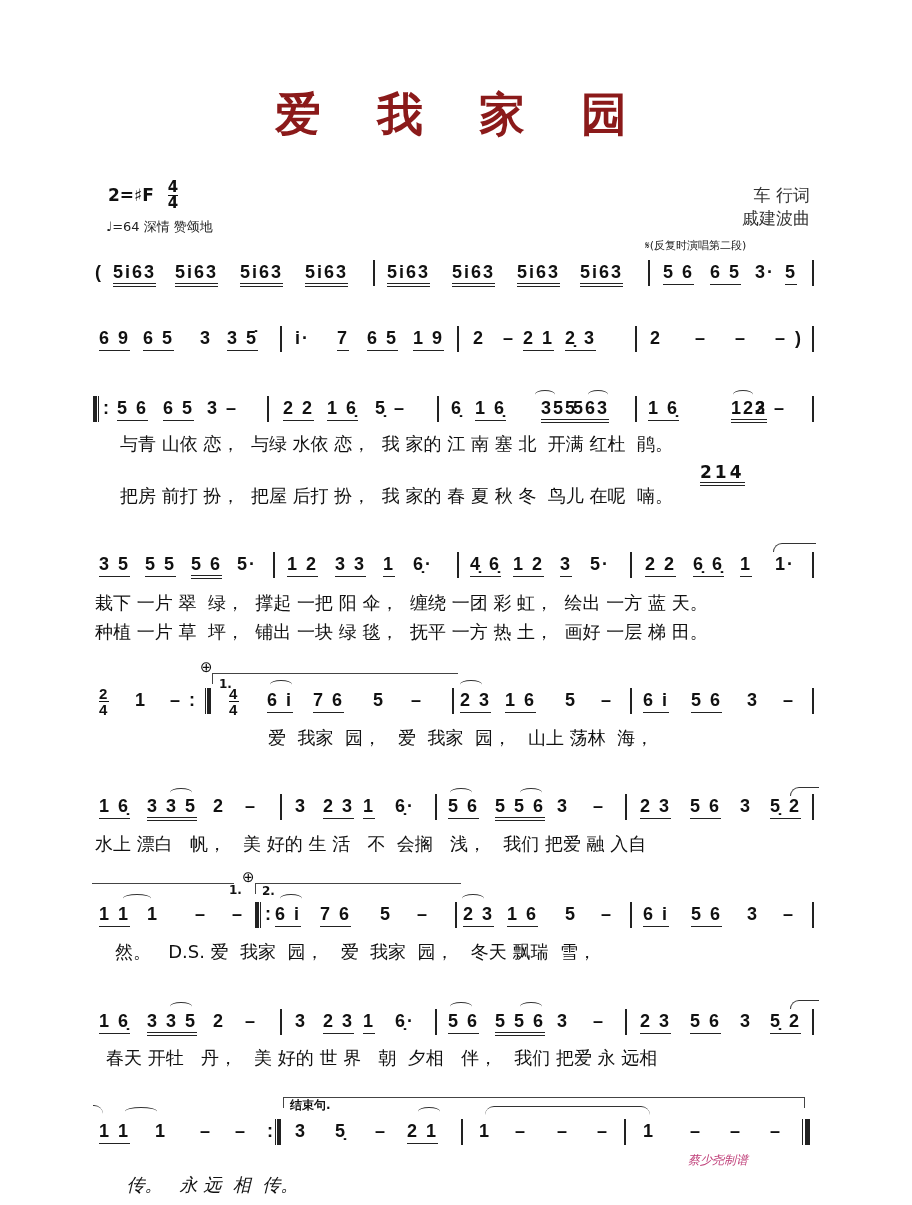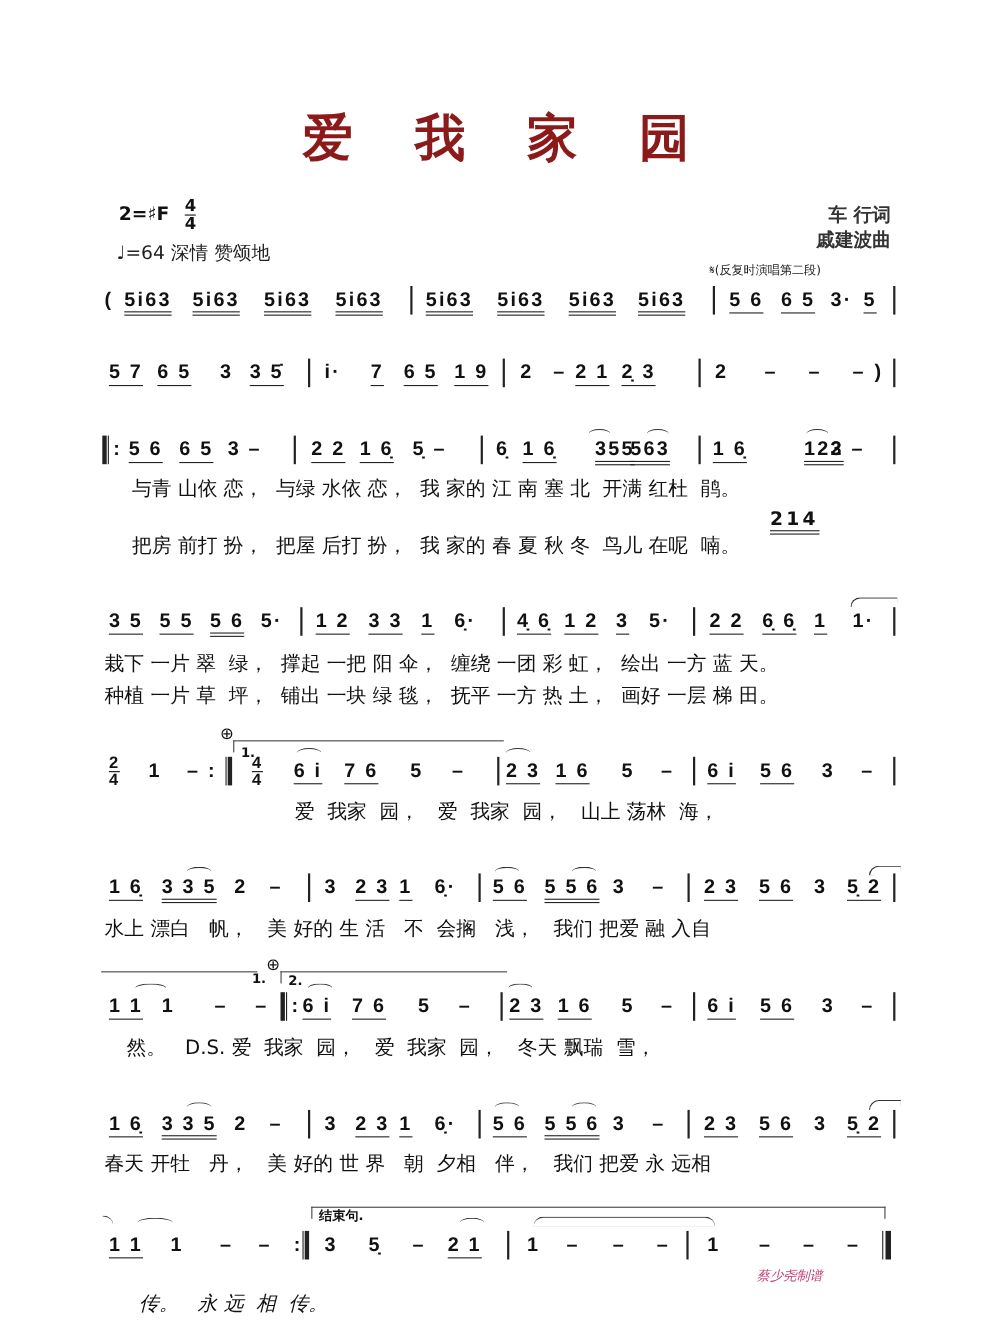--- a/index.html
+++ b/index.html
@@ -3,41 +3,41 @@
 <meta charset="utf-8">
 <style>
   html, body { margin:0; padding:0; background:#ffffff; }
   body { width:912px; height:1205px; position:relative; overflow:hidden;
          font-family:"DejaVu Sans", sans-serif; color:#111; }
   .abs { position:absolute; white-space:nowrap; }
   .title { font-family:"DejaVu Sans", sans-serif; font-weight:bold; font-size:46px;
            color:#8b1a1a; letter-spacing:4px; }
   .title span { display:inline-block; margin-right:52px; }
   .key { font-weight:bold; font-size:17px; }
-  .meta { font-size:17px; color:#222; }
-  .credit { font-size:17px; color:#333; text-align:right;font-weight:bold; }
+  .meta { font-size:13px; color:#222; }
+  .credit { font-size:17px; color:#333; text-align:right; }
   .row { position:absolute; left:95px; width:725px; height:36px; font-weight:bold; font-size:18px;
          font-family:"Liberation Sans", sans-serif; }
   .tok { position:absolute; top:6px; white-space:nowrap; letter-spacing:2px; }
   .u1 { border-bottom:1.5px solid #222; padding-bottom:1px; }
   .u2 { border-bottom:4px double #222; padding-bottom:0; }
   .bar { position:absolute; top:4px; width:1.5px; height:26px; background:#222; }
   .dbar { position:absolute; top:4px; width:6px; height:26px; border-left:1.5px solid #222; border-right:4px solid #222; box-sizing:border-box; }
   .lyr { position:absolute; left:95px; font-size:18px; font-family:"DejaVu Sans", sans-serif; white-space:pre; }
   .slur { position:absolute; border-top:1.5px solid #333; border-radius:50% 50% 0 0; height:8px; }
   .volta { position:absolute; border-top:1.5px solid #444; border-left:1.5px solid #444; height:10px; }
   .small { font-size:12px; font-weight:bold; }
   .coda { position:absolute; font-size:15px; }
   .sig { font-size:12px; color:#c0407a; font-style:italic; font-family:"DejaVu Serif", serif; }
   .ts { display:inline-block; text-align:center; line-height:15px; font-size:15px; vertical-align:middle; }
 </style>
 </head>
 <body>
 
-<div class="abs title" style="left:275px; top:95px;">
+<div class="abs title" style="left:275px; top:84px;">
   <span>爱</span><span>我</span><span>家</span><span style="margin-right:0">园</span>
 </div>
 
 <div class="abs key" style="left:108px; top:180px;">
   <span>2=♯F</span>
   <span class="ts" style="margin-left:8px;">
     <span style="display:block;border-bottom:1.5px solid #111;">4</span>
     <span style="display:block;">4</span>
   </span>
 </div>
@@ -60,21 +60,21 @@
   <span class="tok u2" style="left:485px">5i63</span>
   <div class="bar" style="left:553px"></div>
   <span class="tok u1" style="left:568px">5 6</span>
   <span class="tok u1" style="left:615px">6 5</span>
   <span class="tok" style="left:660px">3· </span>
   <span class="tok u1" style="left:690px">5</span>
   <div class="bar" style="left:717px"></div>
 </div>
 
 <div class="row" style="top:322px;">
-  <span class="tok u1" style="left:4px">5 7</span>
+  <span class="tok u1" style="left:4px">6 9</span>
   <span class="tok u1" style="left:48px">6 5</span>
   <span class="tok" style="left:105px">3</span>
   <span class="tok u1" style="left:132px">3 5̇</span>
   <div class="bar" style="left:185px"></div>
   <span class="tok" style="left:200px">i·</span>
   <span class="tok u1" style="left:242px">7</span>
   <span class="tok u1" style="left:272px">6 5</span>
   <span class="tok u1" style="left:318px">1 9</span>
   <div class="bar" style="left:362px"></div>
   <span class="tok" style="left:378px">2</span>
@@ -259,21 +259,21 @@
   <span class="tok u1" style="left:545px">2 3</span>
   <span class="tok u1" style="left:595px">5 6</span>
   <span class="tok" style="left:645px">3</span>
   <span class="tok u1" style="left:675px">5̣ 2</span>
   <div class="bar" style="left:717px"></div>
 </div>
 <div class="slur" style="left:170px; top:1002px; width:22px;"></div>
 <div class="slur" style="left:450px; top:1002px; width:22px;"></div>
 <div class="slur" style="left:520px; top:1002px; width:22px;"></div>
 <div class="slur" style="left:790px; top:1000px; width:28px; border-radius:20px 0 0 0; border-left:1.5px solid #333;"></div>
-<div class="lyr" style="top:1046px;">春天 开牡   丹，   美 好的 世 界   朝  夕相   伴，   我们 把爱 永 远相</div>
+<div class="lyr" style="top:1046px;margin-left:11px;">春天 开牡   丹，   美 好的 世 界   朝  夕相   伴，   我们 把爱 永 远相</div>
 
 <div class="volta" style="left:283px; top:1097px; width:520px; border-right:1.5px solid #444;"></div>
 <div class="abs small" style="left:290px; top:1097px;">结束句.</div>
 <div class="row" style="top:1115px;">
   <span class="tok u1" style="left:4px">1 1</span>
   <span class="tok" style="left:60px">1</span>
   <span class="tok" style="left:105px">–</span>
   <span class="tok" style="left:140px">–</span>
   <span class="tok" style="left:172px">:</span>
   <div class="dbar" style="left:180px"></div>

